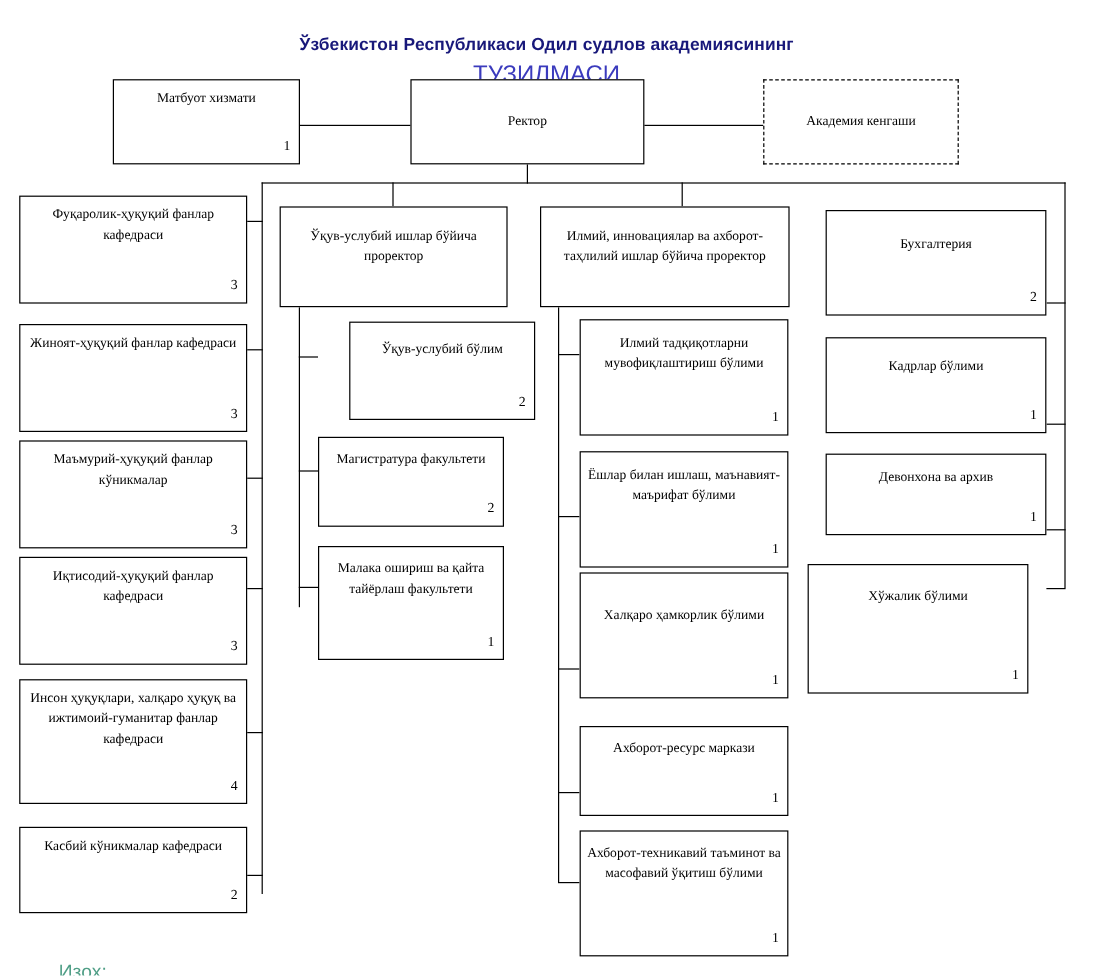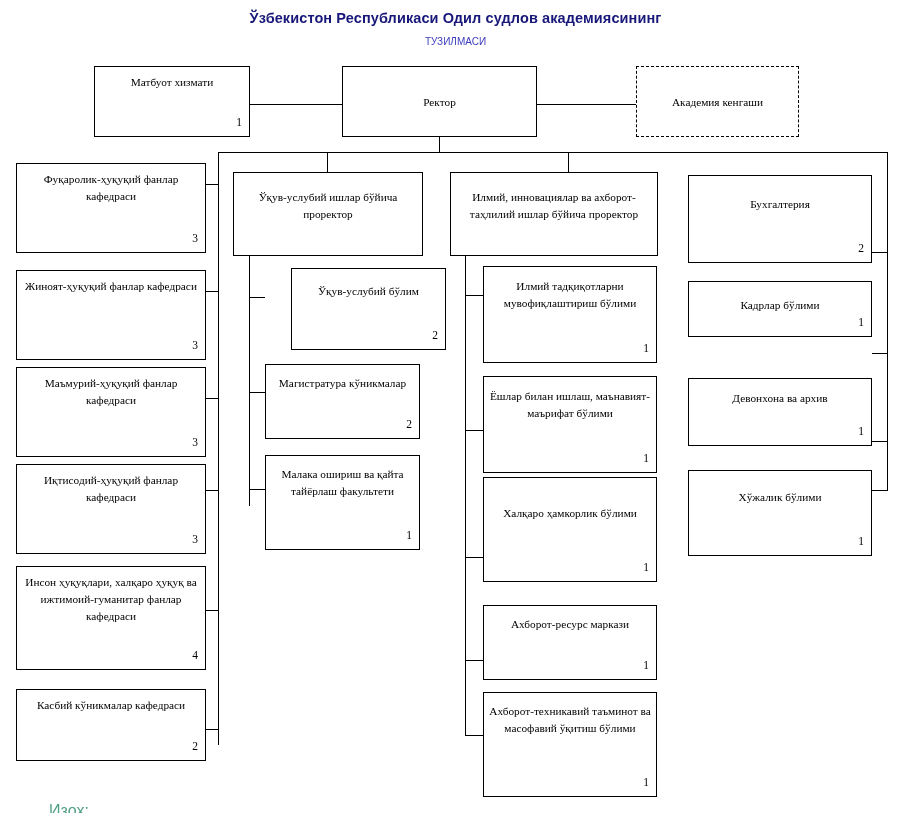--- a/index.html
+++ b/index.html
@@ -23,24 +23,25 @@
     width: 911px;
     text-align: center;
   }
   .title-line1 {
     font-family: "Liberation Sans", "DejaVu Sans", sans-serif;
     font-size: 14.5px;
     font-weight: bold;
     color: #18187a;
     letter-spacing: 0.1px;
     line-height: 20px;
+    margin-top: 20px;
   }
   .title-line2 {
     font-family: "Liberation Sans", "DejaVu Sans", sans-serif;
-    font-size: 10px;
+    font-size: 20px;
     font-weight: normal;
     color: #3b3bbd;
     line-height: 22px;
     margin-top: 3px;
   }
 
   
   .node {
     position: absolute;
     box-sizing: border-box;
@@ -155,21 +156,21 @@
   <div class="label">Фуқаролик-ҳуқуқий фанлар кафедраси</div>
   <div class="count">3</div>
 </div>
 
 <div class="node" style="left:16px; top:270px; width:190px; height:90px;">
   <div class="label">Жиноят-ҳуқуқий фанлар кафедраси</div>
   <div class="count">3</div>
 </div>
 
 <div class="node" style="left:16px; top:367px; width:190px; height:90px;">
-  <div class="label">Маъмурий-ҳуқуқий фанлар кафедраси</div>
+  <div class="label">Маъмурий-ҳуқуқий фанлар кўникмалар</div>
   <div class="count">3</div>
 </div>
 
 <div class="node" style="left:16px; top:464px; width:190px; height:90px;">
   <div class="label">Иқтисодий-ҳуқуқий фанлар кафедраси</div>
   <div class="count">3</div>
 </div>
 
 <div class="node" style="left:16px; top:566px; width:190px; height:104px;">
   <div class="label">Инсон ҳуқуқлари, халқаро ҳуқуқ ва ижтимоий-гуманитар фанлар кафедраси</div>
@@ -184,21 +185,21 @@
 <div class="node" style="left:233px; top:172px; width:190px; height:84px;">
   <div class="label" style="top:16px;">Ўқув-услубий ишлар бўйича проректор</div>
 </div>
 
 <div class="node" style="left:265px; top:268px; width:155px; height:82px;margin-left:26px;">
   <div class="label" style="top:14px;">Ўқув-услубий бўлим</div>
   <div class="count">2</div>
 </div>
 
 <div class="node" style="left:265px; top:364px; width:155px; height:75px;">
-  <div class="label" style="top:10px;">Магистратура кўникмалар</div>
+  <div class="label" style="top:10px;">Магистратура факультети</div>
   <div class="count">2</div>
 </div>
 
 <div class="node" style="left:265px; top:455px; width:155px; height:95px;">
   <div class="label" style="top:10px;">Малака ошириш ва қайта тайёрлаш факультети</div>
   <div class="count">1</div>
 </div>
 
 <div class="node" style="left:450px; top:172px; width:208px; height:84px;">
   <div class="label" style="top:16px;">Илмий, инновациялар ва ахборот-таҳлилий ишлар бўйича проректор</div>
@@ -227,28 +228,28 @@
 <div class="node" style="left:483px; top:692px; width:174px; height:105px;">
   <div class="label" style="top:10px;">Ахборот-техникавий таъминот ва масофавий ўқитиш бўлими</div>
   <div class="count">1</div>
 </div>
 
 <div class="node" style="left:688px; top:175px; width:184px; height:88px;">
   <div class="label" style="top:20px;">Бухгалтерия</div>
   <div class="count">2</div>
 </div>
 
-<div class="node" style="left:688px; top:281px; width:184px; height:56px;">
+<div class="node" style="left:688px; top:281px; width:184px; height:80px;">
   <div class="label" style="top:15px;">Кадрлар бўлими</div>
   <div class="count">1</div>
 </div>
 
 <div class="node" style="left:688px; top:378px; width:184px; height:68px;padding-left:32px;">
   <div class="label" style="top:11px;">Девонхона ва архив</div>
   <div class="count">1</div>
 </div>
 
-<div class="node" style="left:688px; top:470px; width:184px; height:86px;">
+<div class="node" style="left:673px; top:470px; width:184px; height:108px;">
   <div class="label" style="top:18px;">Хўжалик бўлими</div>
   <div class="count">1</div>
 </div>
 
 <div class="note" style="left:49px; top:802px; width:120px; height:11px;">Изоҳ:</div>
 
 </body></html>

